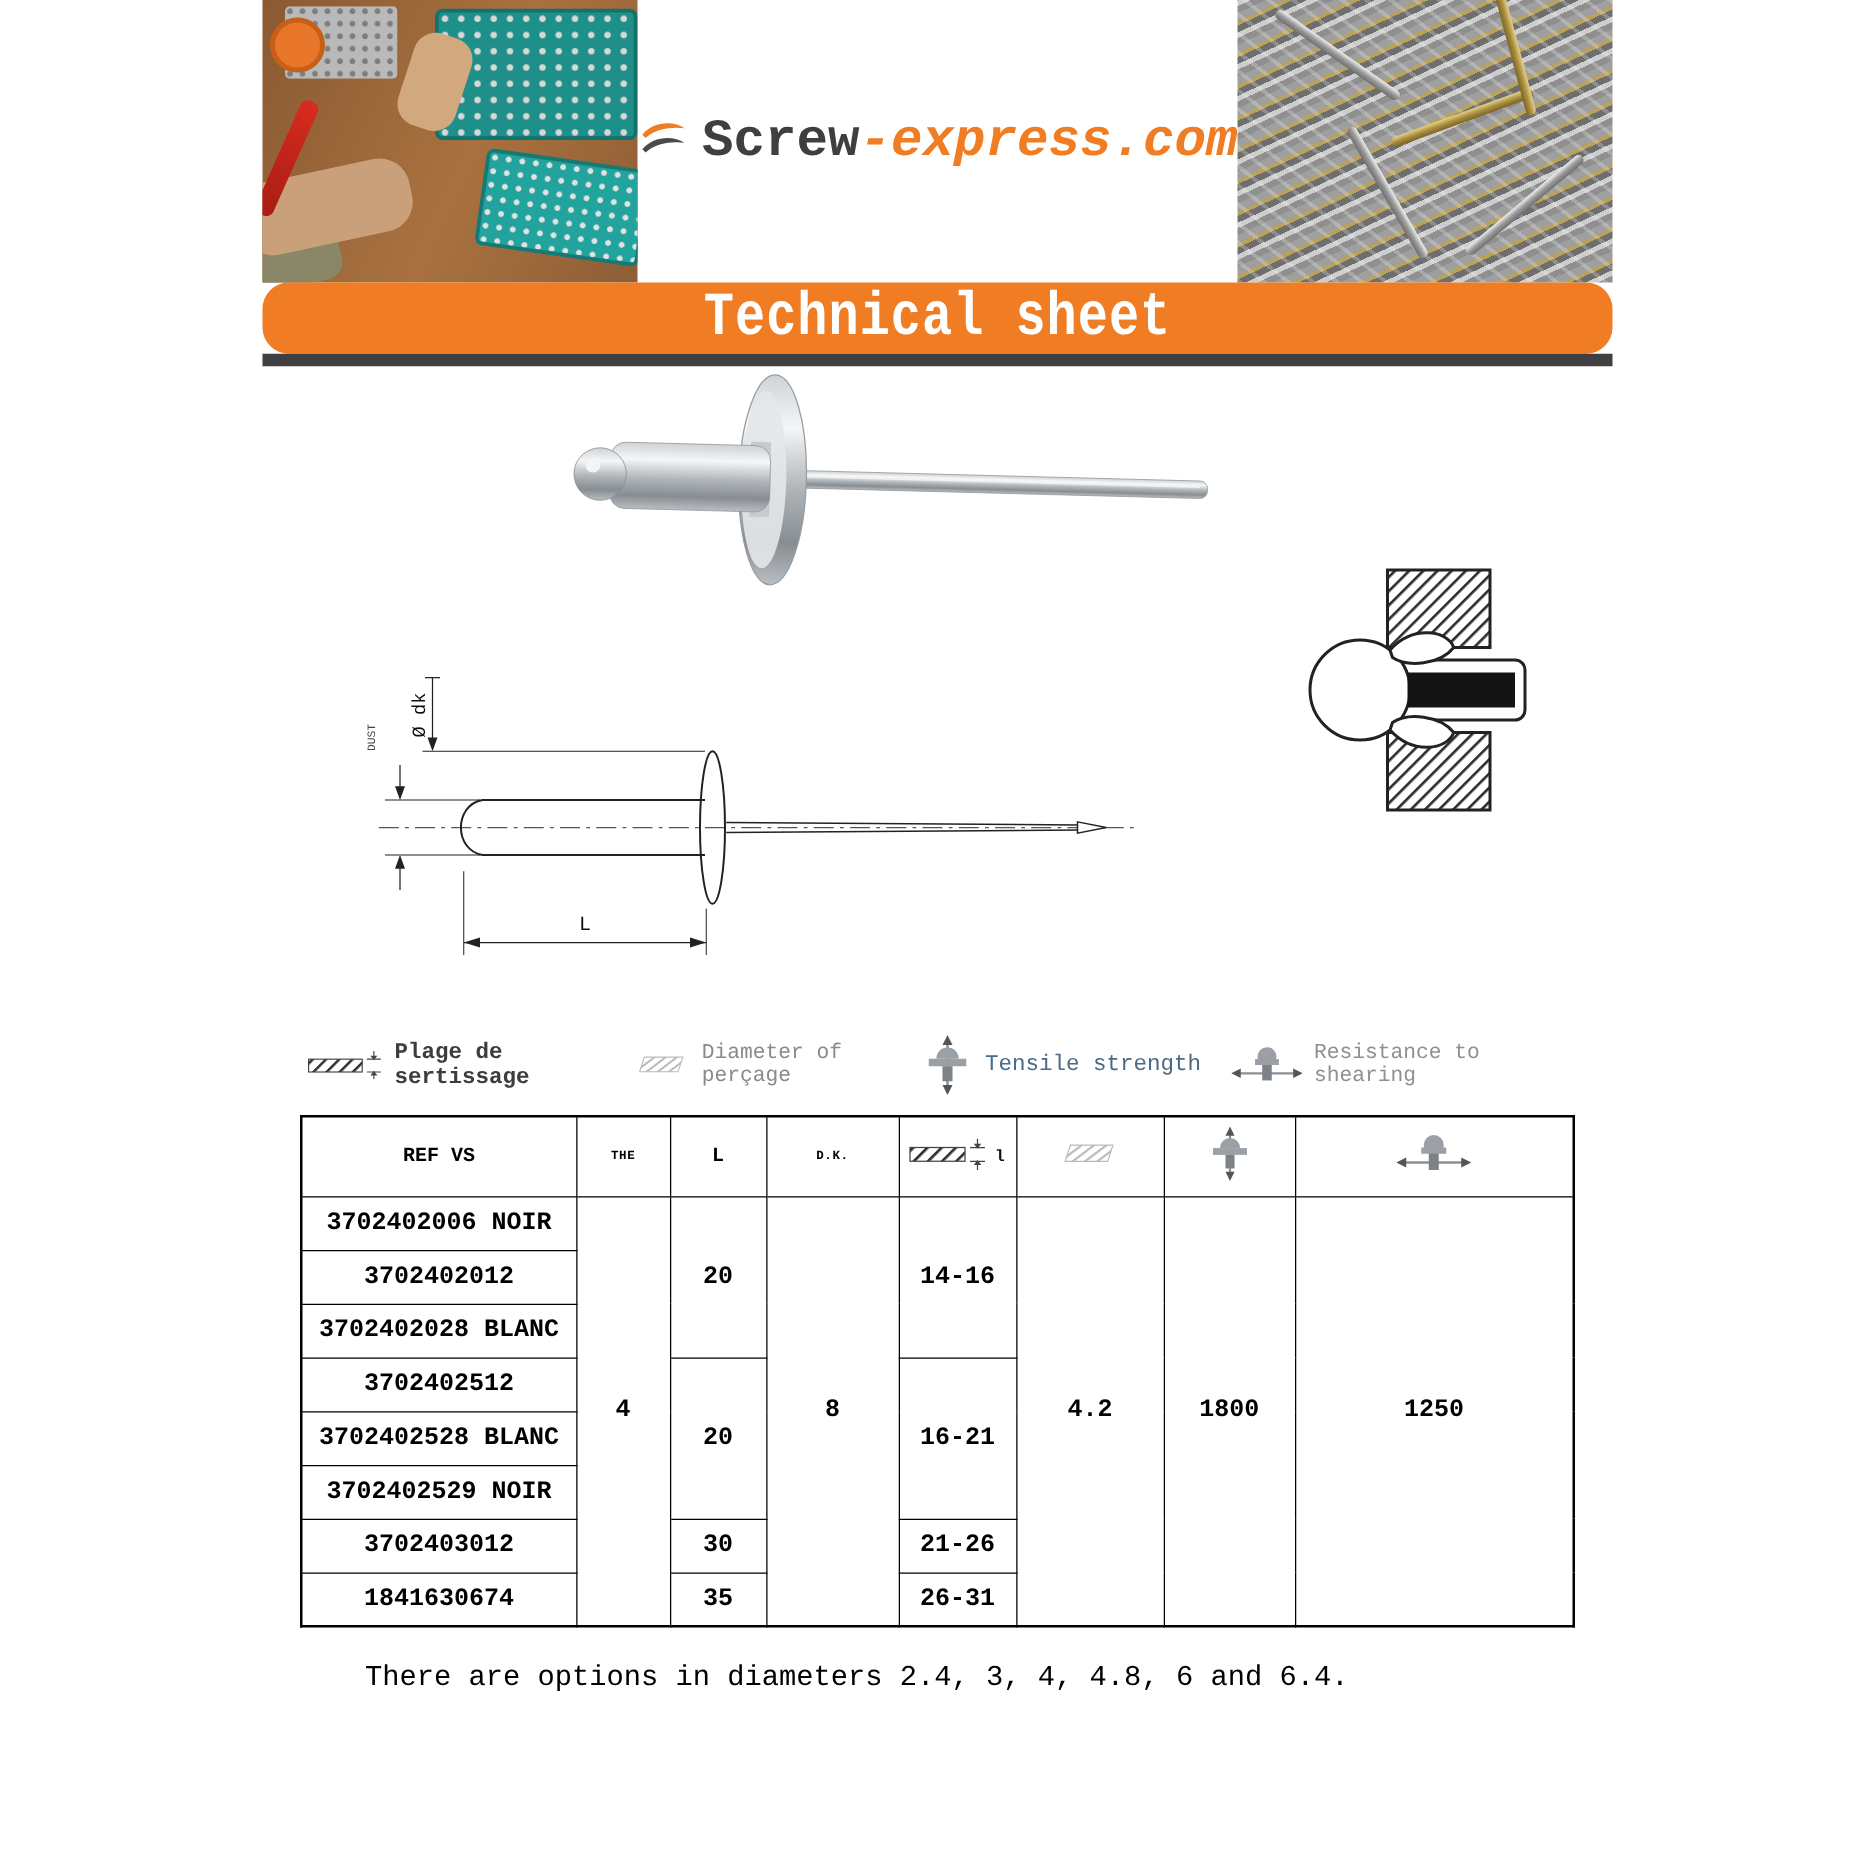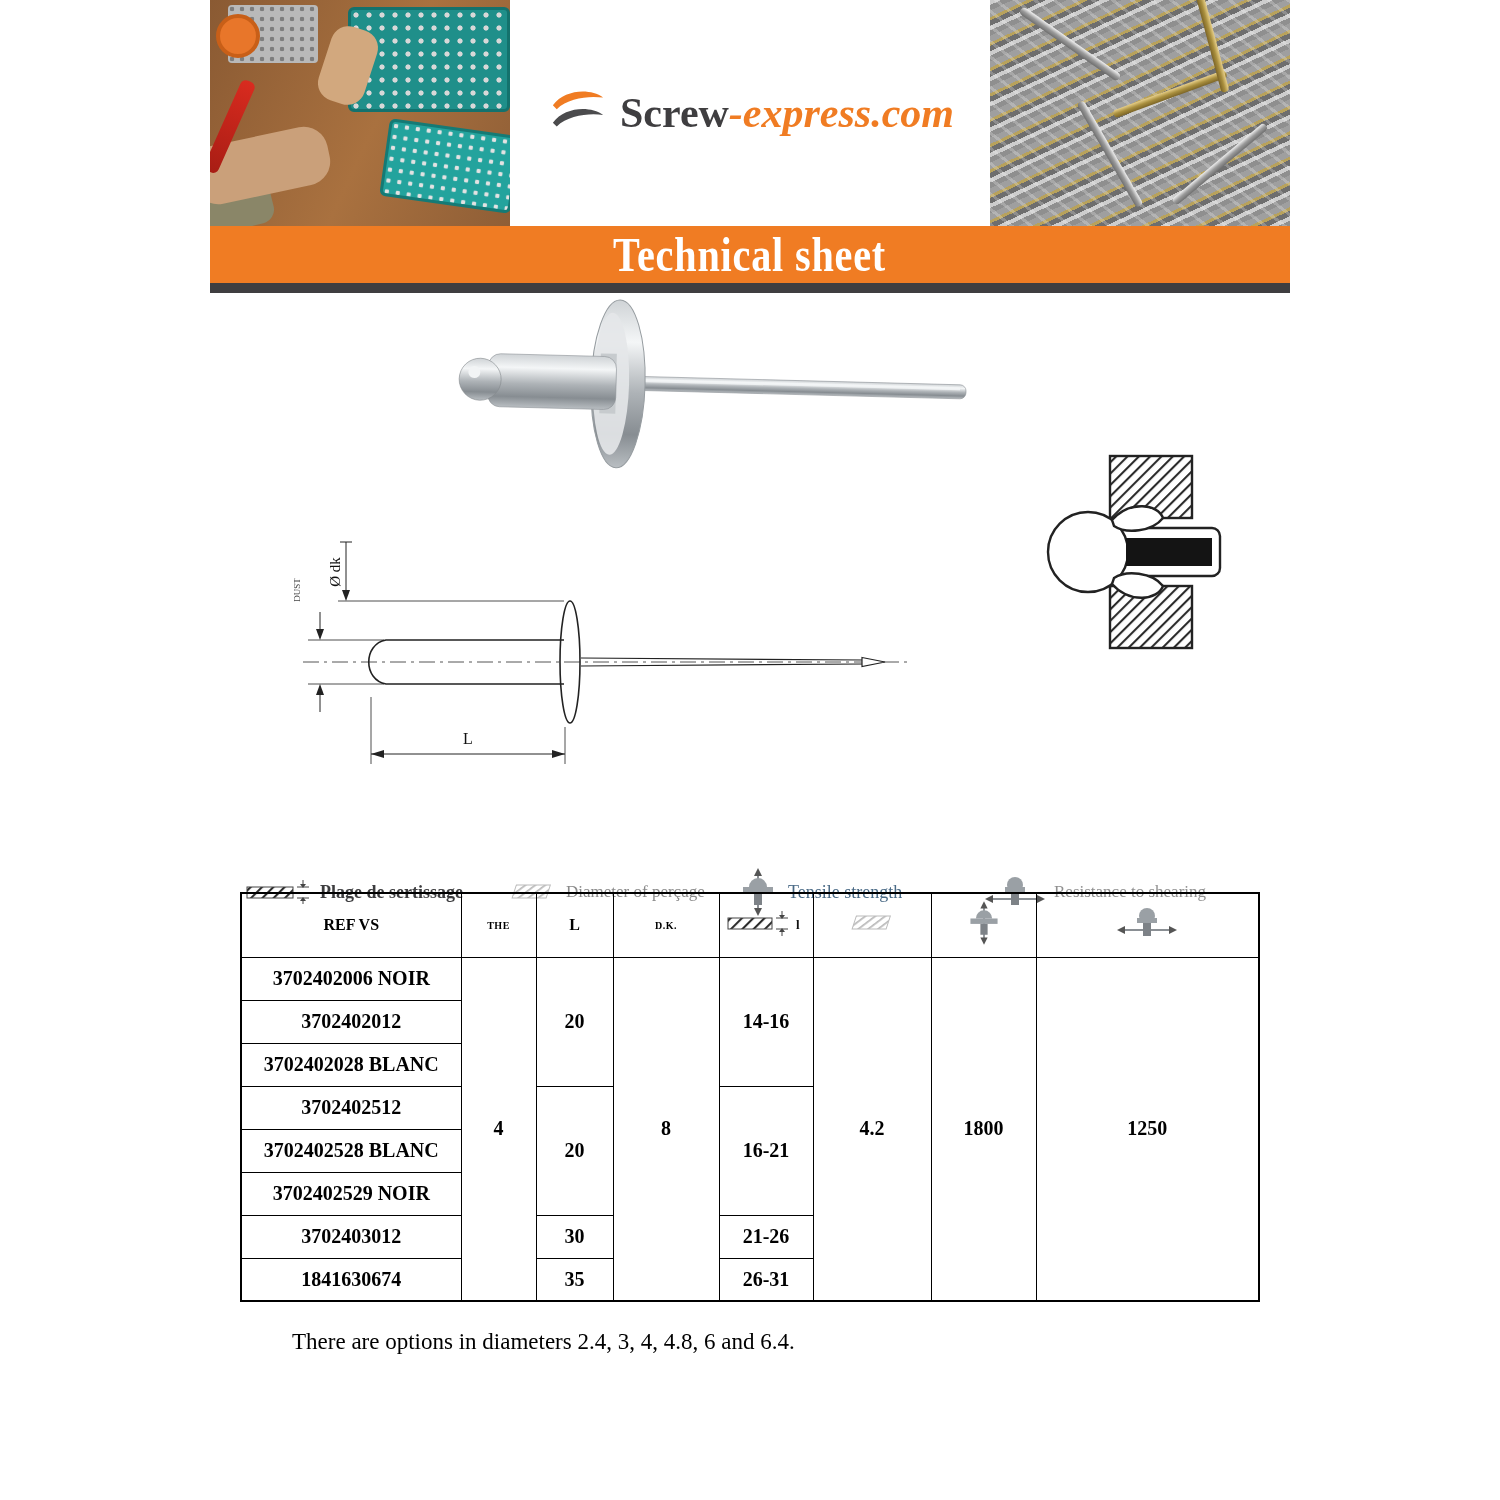--- a/index.html
+++ b/index.html
@@ -1,17 +1,17 @@
 <!DOCTYPE html>
 <html><head>
 <meta charset="utf-8">
 <style>
   html,body{margin:0;padding:0;background:#ffffff;}
   .page{position:relative;width:1500px;height:1500px;background:#fff;overflow:hidden;
-        font-family:Liberation Serif, serif;color:#000;}
+        font-family:Liberation Mono, monospace;color:#000;}
 
   
   .photo{position:absolute;top:0;height:226px;width:300px;overflow:hidden;}
   .photo-left{left:210px;background:linear-gradient(115deg,#8a5a33,#a9713f 55%,#8f5e36);}
   .photo-right{left:990px;background:
       repeating-linear-gradient(38deg, rgba(255,255,255,.22) 0 3px, transparent 3px 12px),
       repeating-linear-gradient(-25deg,#8f8f8f 0 5px,#cdcdcd 5px 9px,#6e6e6e 9px 14px,#b8a25c 14px 17px,#9f9f9f 17px 23px);}
   .pl-part{position:absolute;}
   .pl-box{left:46%;top:3%;width:52%;height:44%;background:#1f8f8a;border-radius:6px;
       background-image:radial-gradient(circle at 5px 5px,#d8d8d8 2.2px,transparent 3px);background-size:13px 13px;border:3px solid #14726d;}
@@ -26,31 +26,31 @@
   .pl-tape{left:2%;top:6%;width:36px;height:36px;background:#e8762a;border-radius:50%;border:4px solid #c85f18;}
   .pr-screw{position:absolute;width:120px;height:8px;background:linear-gradient(#f0f0f0,#9a9a9a 50%,#6f6f6f);border-radius:4px;}
 
   .logo{position:absolute;left:510px;top:0;width:480px;height:226px;display:flex;align-items:center;justify-content:center;gap:10px;}
   .logo-text{font-size:42px;font-weight:bold;white-space:nowrap;}
   .logo-dark{color:#3f3e40;}
   .logo-orange{color:#f07c23;font-style:italic;}
 
   
   .banner{position:absolute;left:210px;top:226px;width:1080px;height:57px;background:#f07c23;
-          display:flex;align-items:center;justify-content:center;}
+          display:flex;justify-content:center;border-radius:21px;}
   .banner-text{display:inline-block;transform:scaleX(.82);font-weight:bold;font-size:49px;color:#fff;letter-spacing:1px;}
   .banner-shadow{position:absolute;left:210px;top:283px;width:1080px;height:10px;background:#3f3e40;}
 
   
   .rivet-photo{position:absolute;left:420px;top:298px;}
   .tech-drawing{position:absolute;left:268px;top:512px;}
   .cross-section{position:absolute;left:1042px;top:450px;}
 
   
-  .legend{position:absolute;left:245px;top:866px;width:1020px;height:52px;display:flex;align-items:center;}
+  .legend{position:absolute;left:245px;top:826px;width:1020px;height:52px;display:flex;align-items:center;}
   .legend-item{display:flex;align-items:center;gap:9px;}
   .li-1{width:262px;} .li-2{width:230px;} .li-3{width:248px;} .li-4{flex:1;}
   .lg-crimp{font-weight:bold;color:#3d3d3f;font-size:18px;}
   .lg-drill{color:#8a8a8a;font-size:17px;}
   .lg-tensile{color:#4a6a86;font-size:18px;}
   .lg-shear{color:#909090;font-size:17px;}
 
   
   .spec-table{position:absolute;left:240px;top:892px;border-collapse:collapse;border:2px solid #000;table-layout:fixed;}
   .spec-table th,.spec-table td{border:1px solid #000;text-align:center;vertical-align:middle;padding:0 2px;overflow:hidden;}

